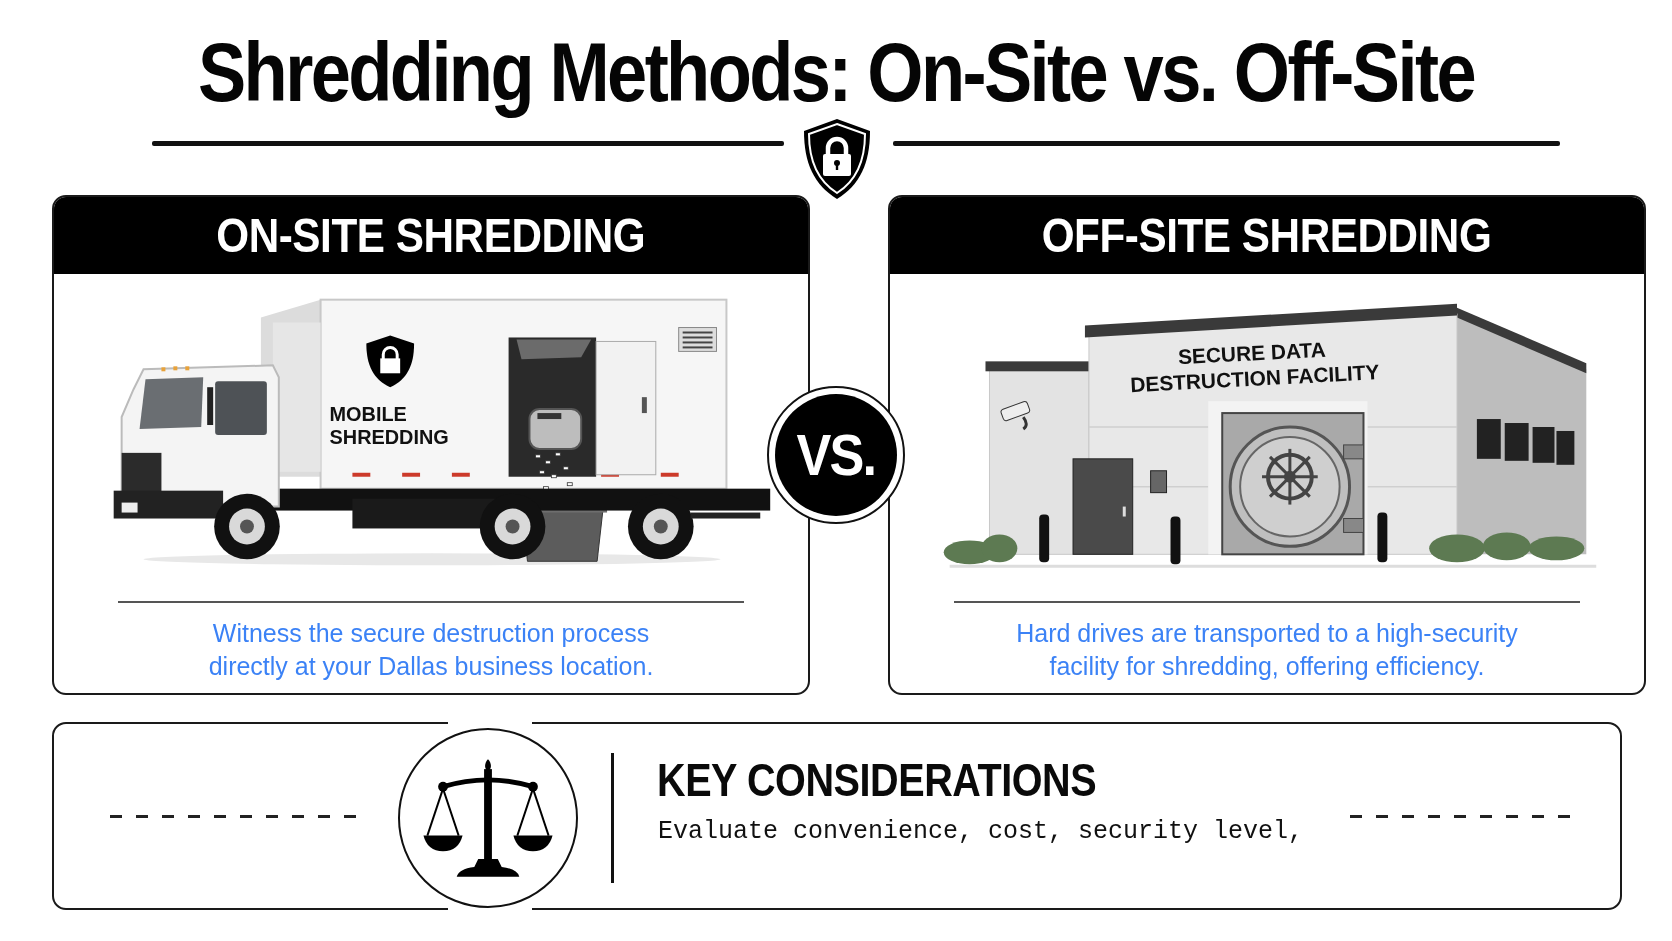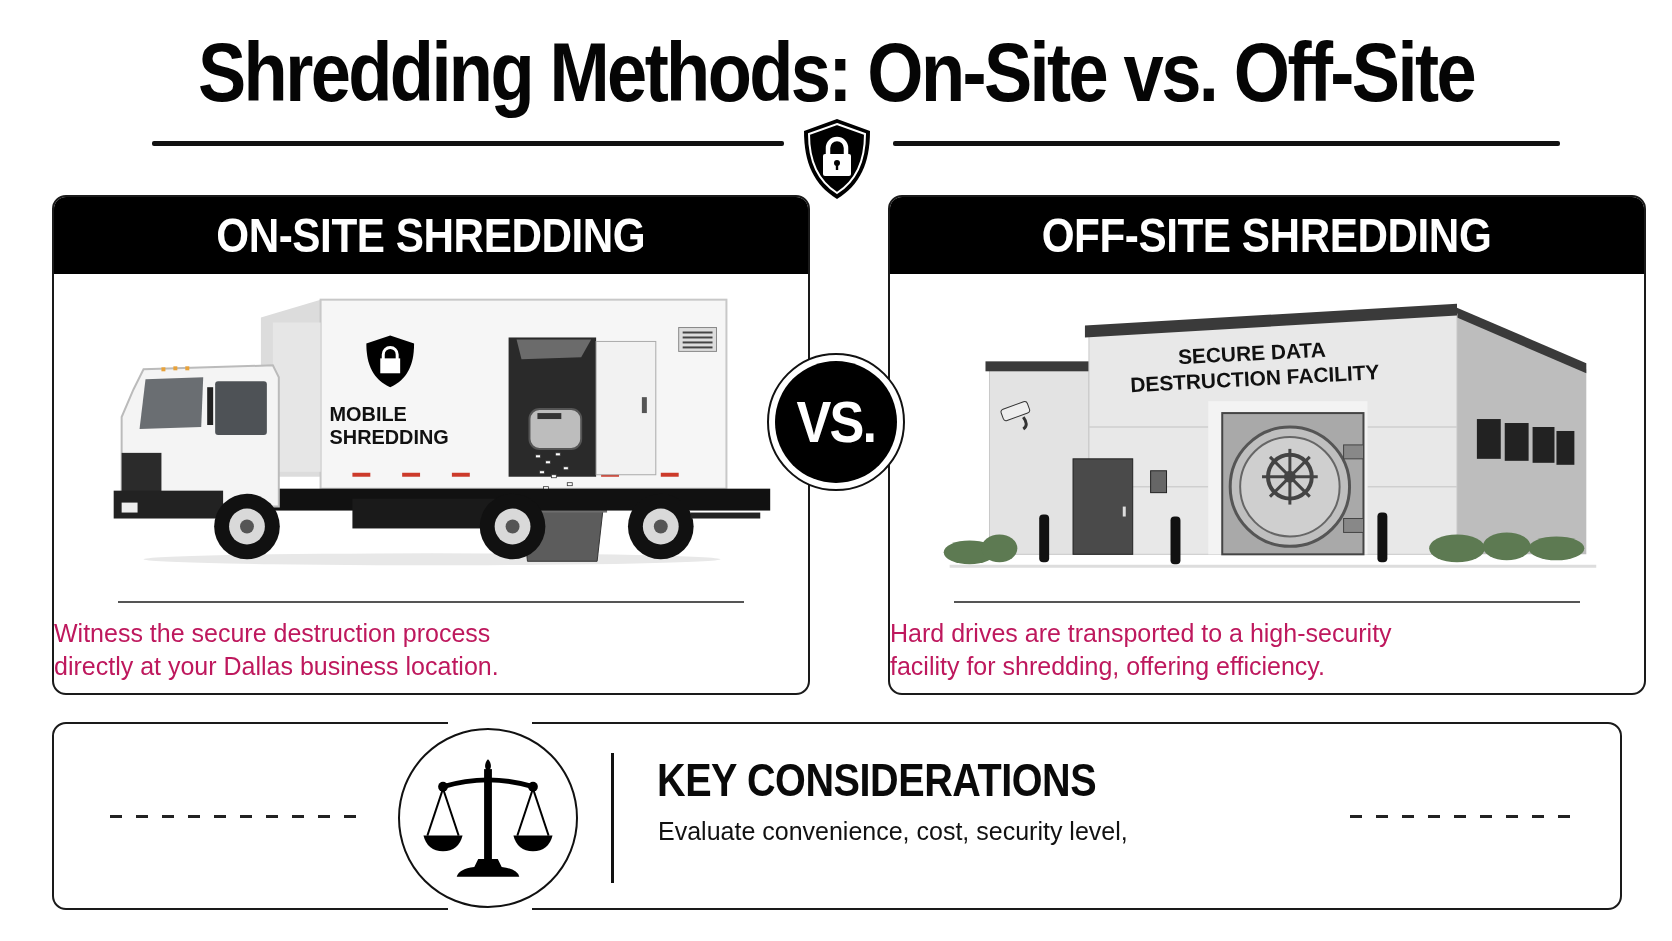--- a/index.html
+++ b/index.html
@@ -24,26 +24,26 @@
   .card.left { left: 52px; width: 758px; }
   .card.right { left: 888px; width: 758px; }
   .card-head {
     height: 77px; background: #000; color: #fff; text-align: center;
     font-weight: 700; font-size: 48px; line-height: 77px; letter-spacing: -0.5px;
   }
   .card-head span { display: inline-block; transform: scaleX(0.88); }
   .card-illus { position: absolute; left: 0; top: 80px; width: 100%; height: 300px; }
   .card-sep { position: absolute; left: 64px; right: 64px; top: 404px; height: 2px; background: #555; }
   .card-text {
-    position: absolute; left: 0; width: 100%; top: 420px; 
-    font-size: 25px; line-height: 33px; color: #be185d;
+    position: absolute; left: 0; width: 100%; top: 420px; text-align: center;
+    font-size: 25px; line-height: 33px; color: #3b82f6;
   }
 
   .vs {
-    position: absolute; left: 767px; top: 353px; width: 138px; height: 138px;
+    position: absolute; left: 767px; top: 386px; width: 138px; height: 138px;
     border-radius: 50%; background: #fff; border: 2px solid #111;
   }
   .vs-inner {
     position: absolute; left: 6px; top: 6px; width: 122px; height: 122px; border-radius: 50%;
     background: #000; color: #fff; font-weight: 700; font-size: 58px; text-align: center;
     line-height: 122px; letter-spacing: -2px;
   }
   .vs-inner span { display: inline-block; transform: scaleX(0.9); }
 
   .bottom {
@@ -57,21 +57,21 @@
   .scale-wrap {
     position: absolute; left: 398px; top: 728px; width: 180px; height: 180px;
     border-radius: 50%; background: #fff; border: 2px solid #111;
   }
   .scale-gap { position: absolute; left: 448px; width: 84px; height: 6px; background: #fff; }
   .vline { position: absolute; left: 611px; top: 753px; width: 3px; height: 130px; background: #111; }
   .key-title {
     position: absolute; left: 657px; top: 752px; font-weight: 700; font-size: 46px;
     line-height: 56px; transform: scaleX(0.86); transform-origin: left center; letter-spacing: -0.5px;
   }
-  .key-text { position: absolute; left: 658px; top: 814px; font-size: 25px; line-height: 35px; color: #111; }
+  .key-text { position: absolute; left: 658px; top: 814px; font-size: 25px; line-height: 35px; color: #111; font-family: Liberation Mono, monospace; }
 </style>
 </head>
 <body>
 
 <div class="title">Shredding Methods: On-Site vs. Off-Site</div>
 <div class="rule left"></div>
 <div class="rule right"></div>
 <svg class="shield-top" viewBox="0 0 74 84">
   <path d="M37 2 L70 14 C70 46 60 68 37 82 C14 68 4 46 4 14 Z" fill="#000"></path>
   <path d="M37 7 L65 17 C65 45 56 64 37 76 C18 64 9 45 9 17 Z" fill="none" stroke="#fff" stroke-width="2"></path>

